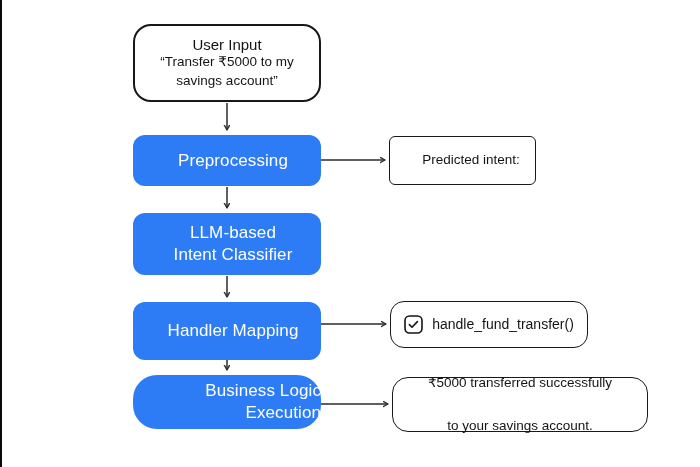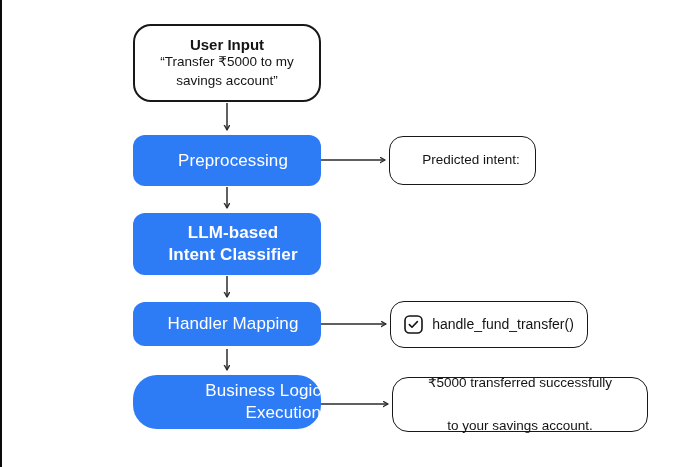--- a/index.html
+++ b/index.html
@@ -44,32 +44,32 @@
     background: var(--process-fill, #2e7bf6);
     color: var(--process-text, #ffffff);
     font-size: 17px;
     font-weight: 500;
     line-height: 1.28;
     letter-spacing: 0.1px;
     padding-left: 12px;
   }
   .node-title {
     font-size: 15px;
-    font-weight: 700;
+    font-weight: 400;
   }
   .node-line {
     font-size: 13.5px;
     line-height: 1.4;
   }
   
   #n-user-input   { left: 133px; top: 24px;  width: 188px; height: 78px; border-radius: 18px; }
   #n-preprocessing{ left: 133px; top: 135px; width: 188px; height: 51px; border-radius: 12px; }
-  #n-predicted    { left: 389px; top: 136px; width: 147px; height: 49px; border-radius: 14px; border-width: 1.5px; padding-left: 17px; }
-  #n-llm          { left: 133px; top: 213px; width: 188px; height: 62px; border-radius: 12px; font-weight: bold; }
-  #n-handler      { left: 133px; top: 302px; width: 188px; height: 44px; border-radius: 12px; }
+  #n-predicted    { left: 389px; top: 136px; width: 147px; height: 49px; border-radius: 6px; border-width: 1.5px; padding-left: 17px; }
+  #n-llm          { left: 133px; top: 213px; width: 188px; height: 62px; border-radius: 12px; }
+  #n-handler      { left: 133px; top: 302px; width: 188px; height: 58px; border-radius: 12px; }
   #n-houtput      { left: 390px; top: 301px; width: 198px; height: 47px; border-radius: 14px; border-width: 1.5px;
                     flex-direction: row; gap: 9px; }
   #n-business     { left: 133px; top: 375px; width: 188px; height: 54px; border-radius: 24px; align-items: flex-end; }
   #n-result       { left: 392px; top: 377px; width: 256px; height: 55px; border-radius: 16px; border-width: 1.5px; gap: 24px; }
   #n-houtput .node-line { font-size: 14px; }
   .checkbox-wrap {
     display: flex;
     align-items: center;
   }
 </style>

